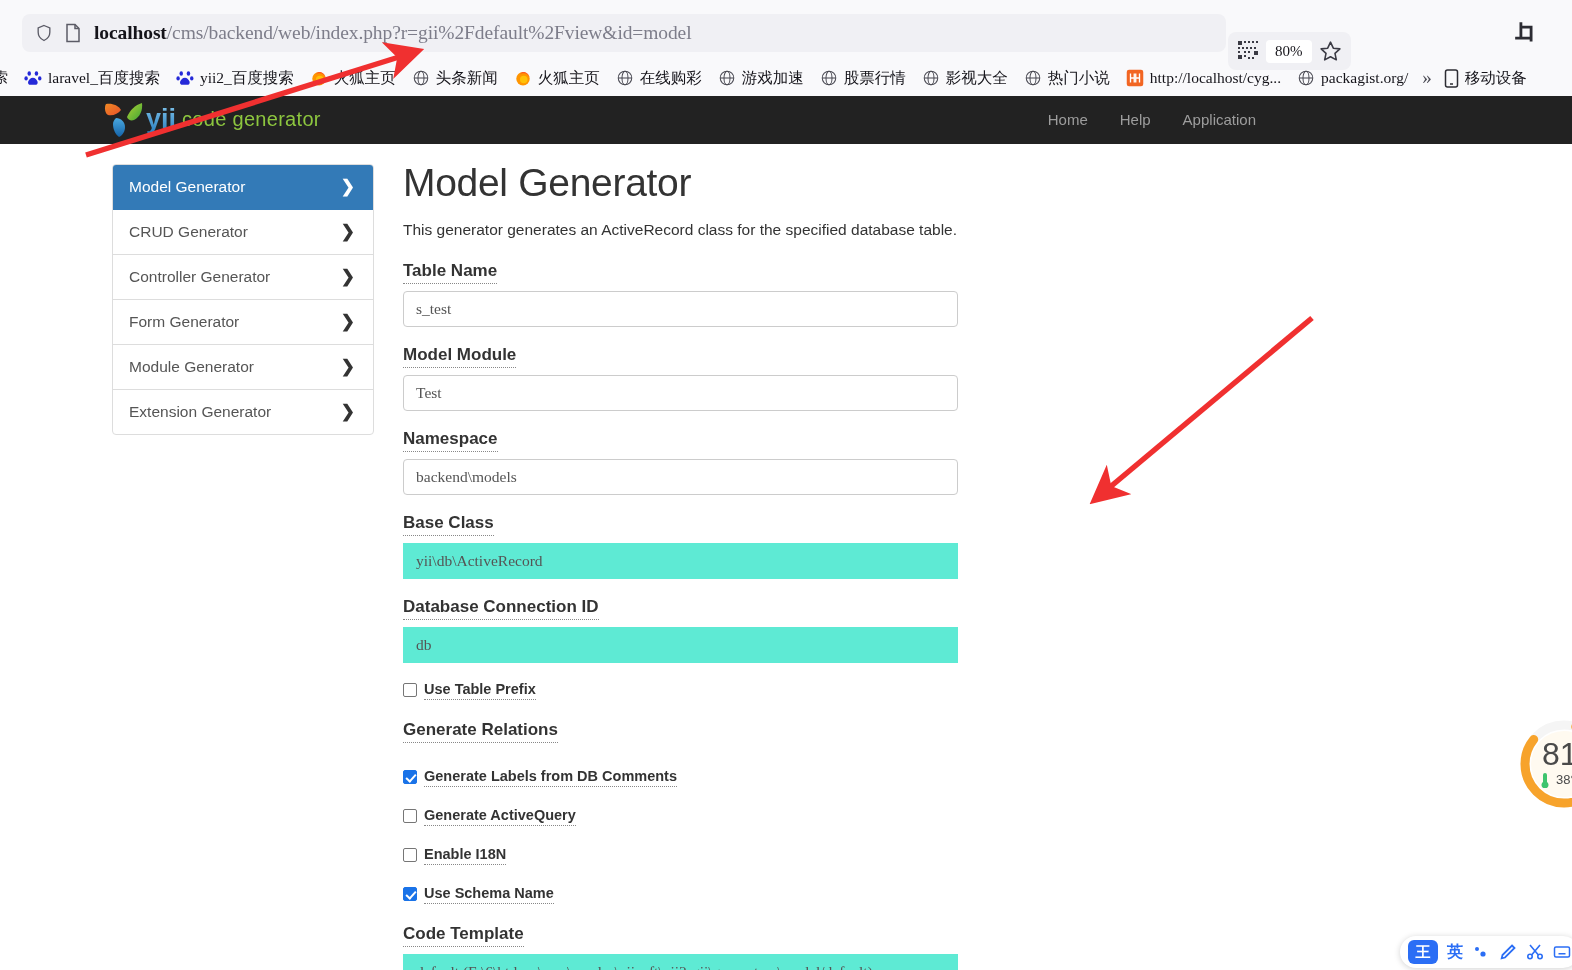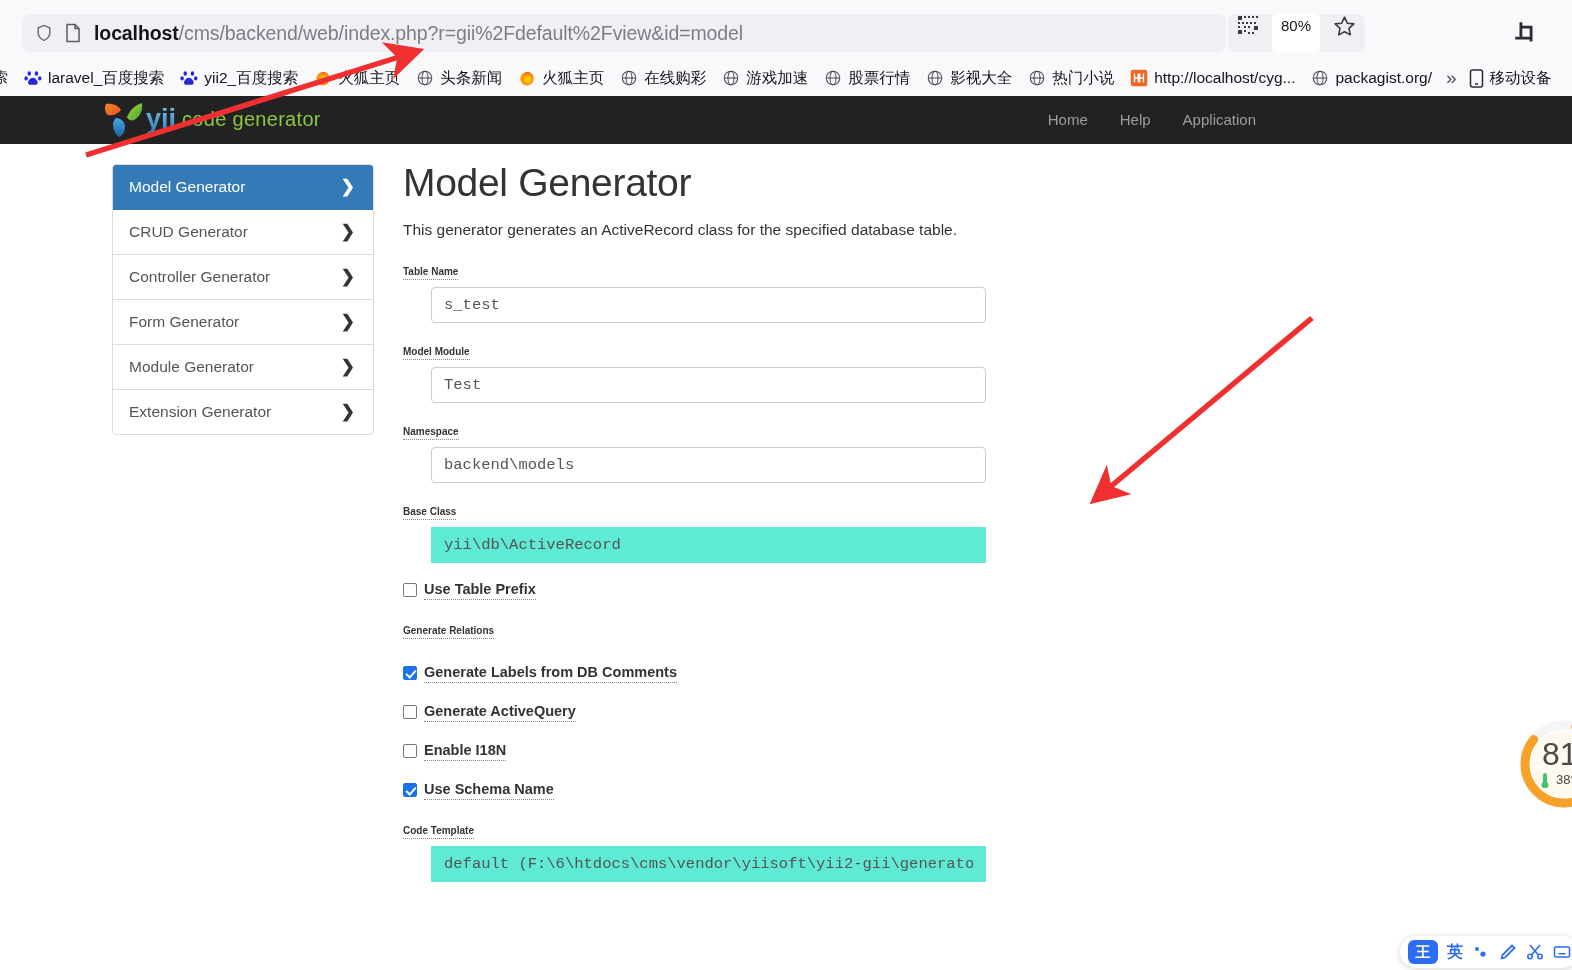--- a/index.html
+++ b/index.html
@@ -10,40 +10,41 @@
     overflow: hidden;
     background: #ffffff;
     font-family: "Liberation Sans", sans-serif;
   }
   #page { position: relative; width: 1572px; height: 970px; overflow: hidden; background:#fff; }
 
   
   .chrome {
     position: absolute; left:0; top:0; width:1572px; height:124px;
     background:#f9f9fb;
+    font-family:Liberation Serif, serif;
   }
   .urlbar-row {
     position:absolute; left:0; top:0; width:1572px; height:60px;
   }
   .urlbar {
     position:absolute; left:22px; top:14px; width:1204px; height:38px;
     background:#f0f0f4; border-radius:8px;
     display:flex; align-items:center; padding:0 12px;
   }
   .shield-icon { width:20px; height:20px; flex:0 0 auto; margin-right:10px; }
   .page-icon { width:18px; height:20px; flex:0 0 auto; margin-right:12px; }
   .url-text {
     font-size:19.5px; color:#7d7d8a; letter-spacing:-0.1px;
     white-space:nowrap; overflow:hidden;
   }
   .url-host { color:#15141a; font-weight:600; }
 
   .url-actions {
-    position:absolute; left:1228px; top:14px; height:38px;
-    display:flex; gap:12px;
+    position:absolute; left:1228px; top:32px; height:38px;
+    display:flex; align-items:center; gap:6px;
     background:#f0f0f4; border-radius:8px; padding:0 8px;
   }
   .qr-icon { width:24px; height:24px; }
   .zoom-badge {
     background:#ffffff; border-radius:4px; padding:3px 9px;
     font-size:15px; color:#15141a;
   }
   .star-icon { width:25px; height:25px; }
   .crop-icon { position:absolute; left:1513px; top:20px; width:26px; height:26px; }
 
@@ -111,30 +112,29 @@
 
   
   .form-col { position:absolute; left:403px; top:18px; width:560px; }
   h1.gen-title {
     font-size:39px; font-weight:normal; color:#333; margin:0 0 16px 0;
     line-height:1.1; letter-spacing:-0.3px;
   }
   p.gen-desc { font-size:15.5px; color:#333; margin:0 0 22px 0; }
   .field { margin-bottom:18px; }
   .flabel {
-    display:inline-block; font-size:10px; font-weight:bold; color:#333;
+    display:inline-block; font-size:17px; font-weight:bold; color:#333;
     border-bottom:1px dotted #888; padding-bottom:2px; margin-bottom:7px;
   }
   .finput {
     display:block; width:555px; height:36px;
     border:1px solid #cccccc; border-radius:4px;
     padding:6px 12px; font-size:15.5px; color:#555;
-    background:#fff; font-family:Liberation Mono, monospace;
+    background:#fff; font-family:Liberation Serif, serif;
     outline:none;
-    margin-left:28px;
   }
   .finput.autofill {
     background:#5eead4; border:1px solid transparent; border-radius:0;
   }
   .cbrow { margin-bottom:20px; display:flex; align-items:center; }
   .cb {
     width:14px; height:14px; flex:0 0 auto;
     border:1.5px solid #767676; border-radius:2px; background:#fff;
     margin-right:7px; position:relative;
   }
@@ -433,20 +433,24 @@
       <div class="field">
         <span class="flabel">Namespace</span>
         <input class="finput" type="text" value="backend\models" style="">
       </div>
 
       <div class="field">
         <span class="flabel">Base Class</span>
         <input class="finput autofill" type="text" value="yii\db\ActiveRecord" style="">
       </div>
 
+      <div class="field">
+        <span class="flabel">Database Connection ID</span>
+        <input class="finput autofill" type="text" value="db" style="">
+      </div>
 
       <div class="cbrow">
         <span class="cb"></span>
         <span class="cblabel">Use Table Prefix</span>
       </div>
 
       <div class="field">
         <span class="flabel">Generate Relations</span>
       </div>
 

